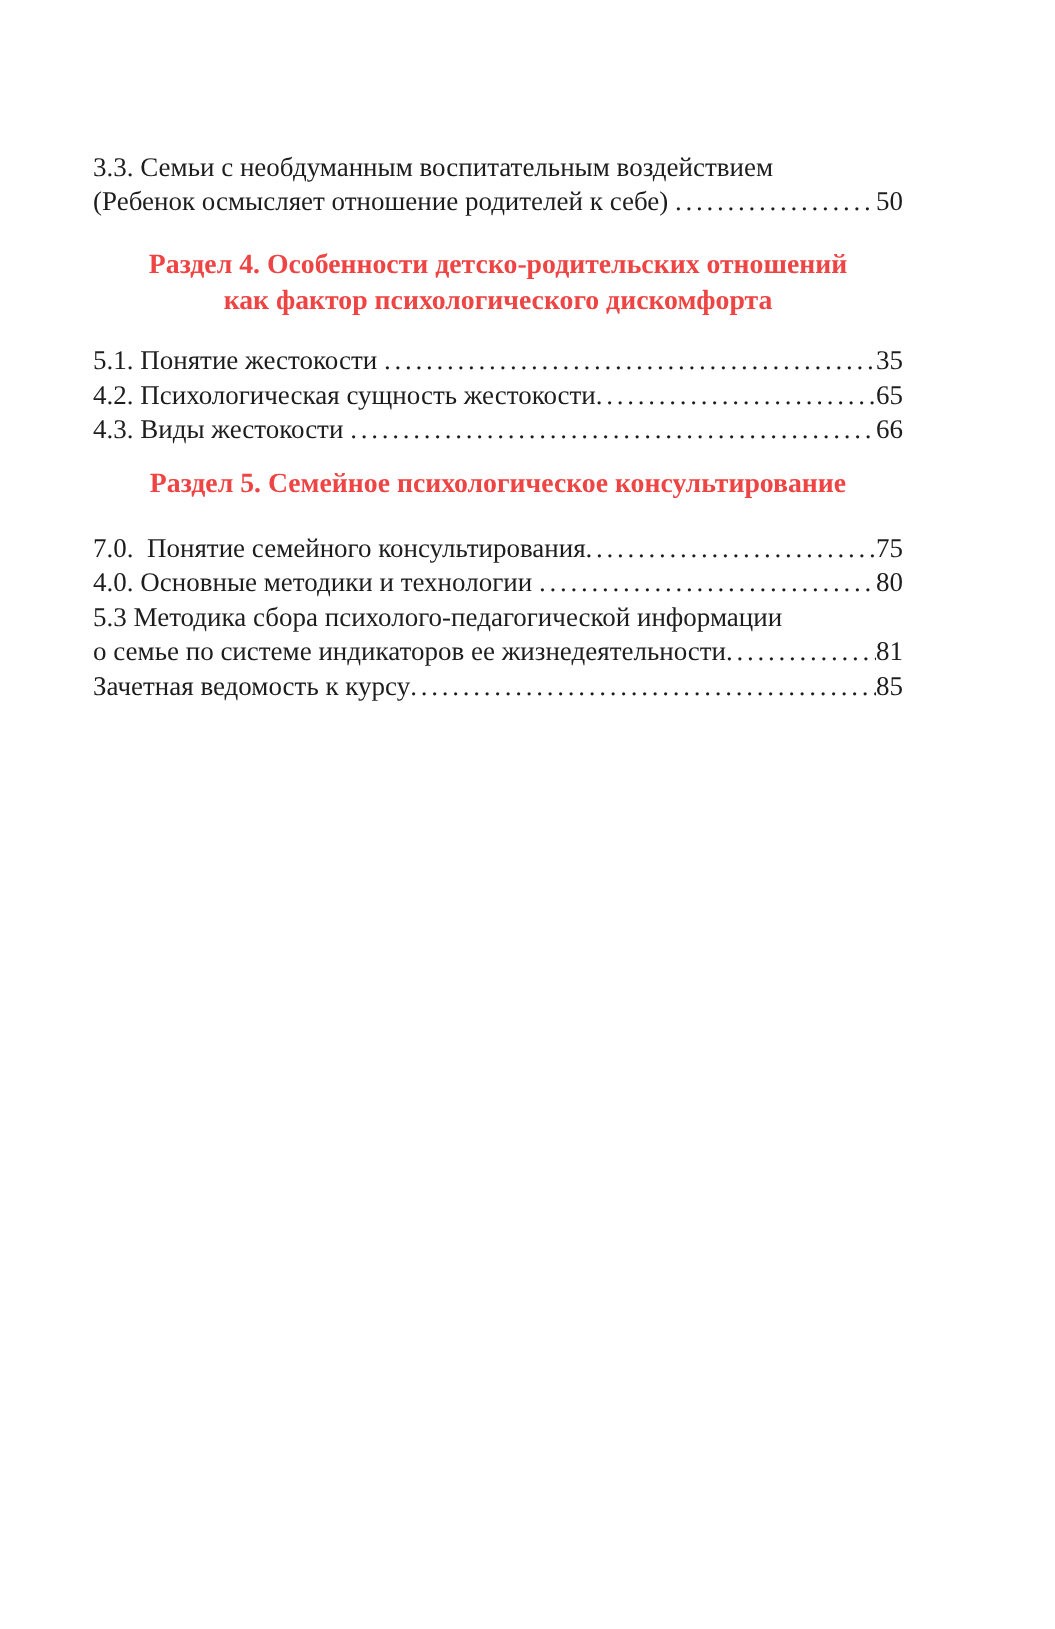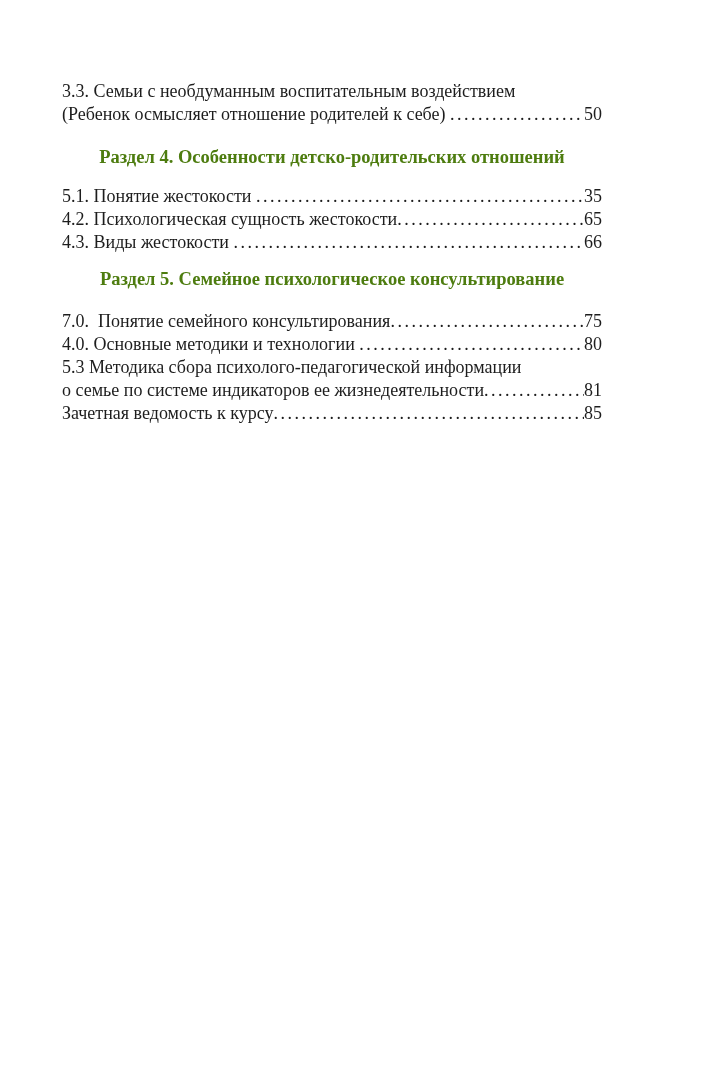--- a/index.html
+++ b/index.html
@@ -6,33 +6,33 @@
   .page{
     position:relative;
     width:703px;height:1086px;
     background:#ffffff;
     overflow:hidden;
     font-family:"Liberation Serif", serif;
     color:#1d1d1d;
   }
   .content{
     position:absolute;
-    left:62px;top:80px;width:540px;
+    left:62px;top:100px;width:540px;
     font-size:18px;line-height:23px;
   }
   .row{display:flex;align-items:baseline;}
   .t{white-space:pre;}
   .leader{
     flex:1 1 auto;min-width:0;
     overflow:hidden;white-space:nowrap;
     letter-spacing:2.5px;
   }
   .pg{white-space:pre;}
   .heading{
-    font-weight:bold;text-align:center;color:#4d7c0f;
+    font-weight:bold;text-align:center;color:#ef4444;
     font-size:18.5px;line-height:24px;
   }
   .h4group{margin-top:19px;margin-bottom:16px;}
   .h5group{margin-top:13px;margin-bottom:19px;}
 </style>
 </head>
 <body>
 
 <div class="page">
   <div class="content">
@@ -41,20 +41,21 @@
       <span class="t">3.3. Семьи с необдуманным воспитательным воздействием</span>
     </div>
     <div class="row">
       <span class="t">(Ребенок осмысляет отношение родителей к себе) </span>
       <span class="leader">........................................................................................................................</span>
       <span class="pg">50</span>
     </div>
 
     <div class="h4group">
       <div class="heading">Раздел 4. Особенности детско-родительских отношений</div>
+      <div class="heading">как фактор психологического дискомфорта</div>
     </div>
 
     <div class="row">
       <span class="t">5.1. Понятие жестокости </span>
       <span class="leader">........................................................................................................................</span>
       <span class="pg">35</span>
     </div>
     <div class="row">
       <span class="t">4.2. Психологическая сущность жестокости</span>
       <span class="leader">........................................................................................................................</span>

